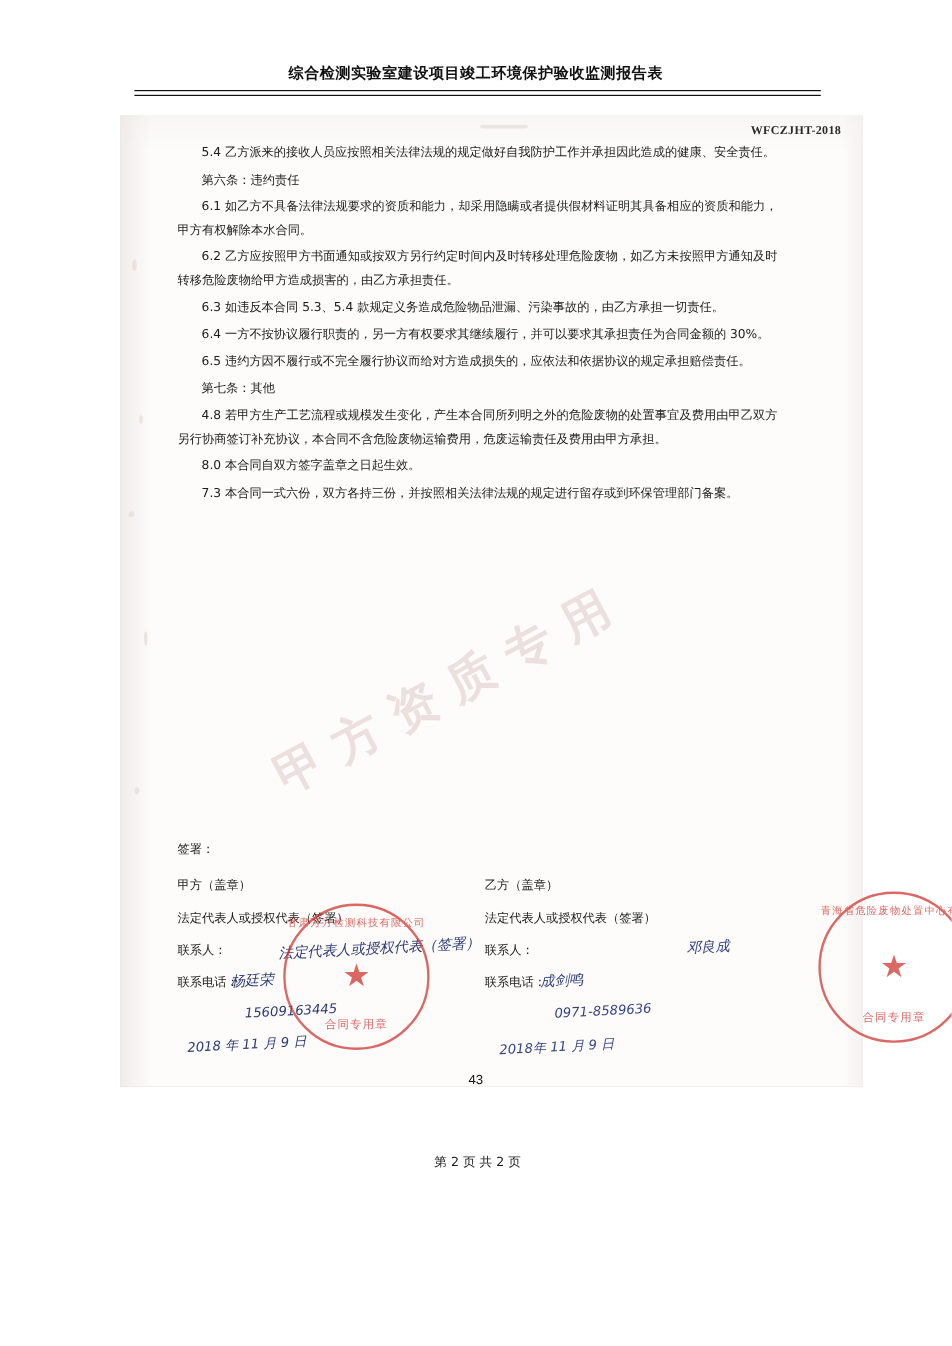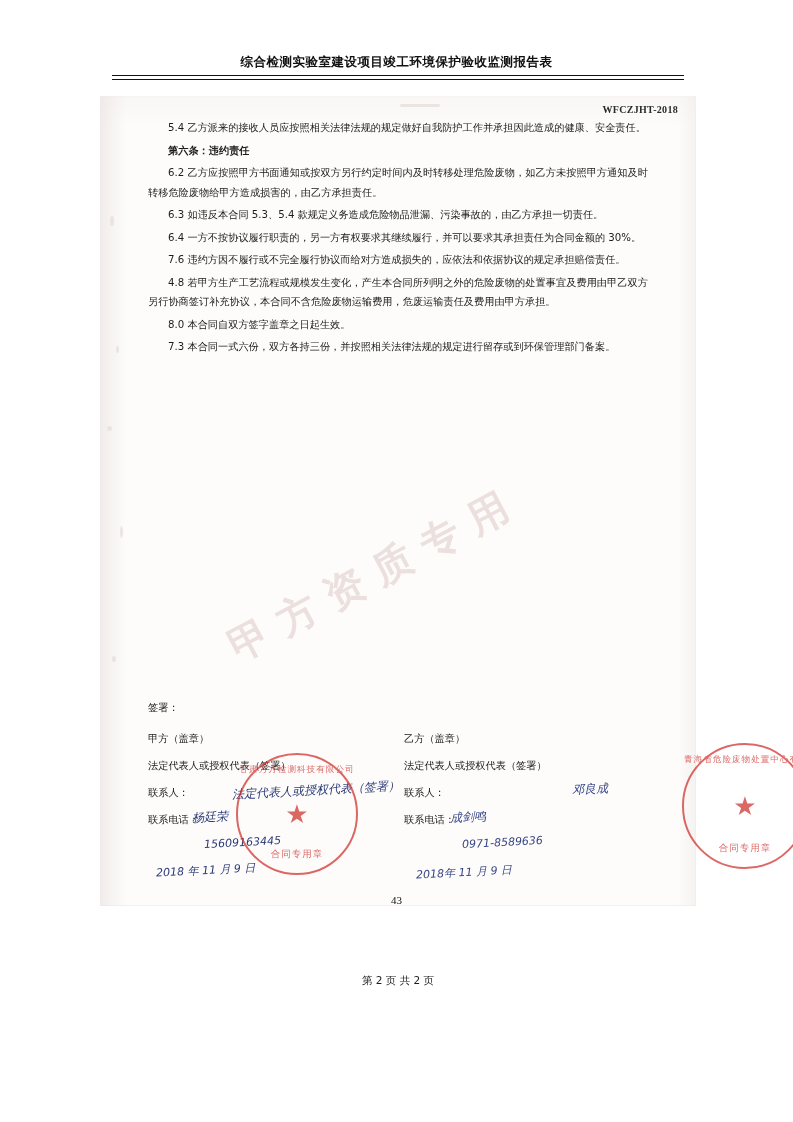--- a/index.html
+++ b/index.html
@@ -50,20 +50,21 @@
   }
   
   .sheet {
     position: absolute;
     top: 96px;
     left: 100px;
     width: 596px;
     height: 810px;
     background: #fdfcfb;
     box-shadow: 0 0 0 1px #f2efee inset;
+    padding-left: 23px;
   }
   .sheet::before {
     
     content: "";
     position: absolute;
     inset: 0;
     background:
       linear-gradient(90deg, rgba(236,230,228,0.75) 0px, rgba(255,255,255,0) 26px),
       linear-gradient(270deg, rgba(240,236,234,0.6) 0px, rgba(255,255,255,0) 18px),
       linear-gradient(180deg, rgba(248,245,243,0.8) 0px, rgba(255,255,255,0) 30px);
@@ -96,21 +97,21 @@
   .para {
     font-family: "DejaVu Sans", sans-serif;
     font-size: 10.2px;
     line-height: 19.5px;
     color: #1c1c1c;
     text-align: justify;
     margin: 0 0 3px 0;
     text-indent: 20px;
   }
   .para.section {
-    font-weight: bold;
+    font-weight: normal;
     text-indent: 20px;
     margin-top: 1px;
     margin-bottom: 3px;
   }
   
   .sig-block {
     position: absolute;
     top: 572px;
     left: 48px;
     width: 500px;
@@ -206,29 +207,28 @@
   
   .page-foot {
     position: absolute;
     top: 866px;
     left: 0;
     width: 596px;
     text-align: center;
     font-family: "DejaVu Sans", sans-serif;
     font-size: 10.5px;
     color: #1c1c1c;
-    margin-top: 12px;
   }
   .book-page-no {
     position: absolute;
     bottom: 68px;
     left: 0;
     width: 793px;
     text-align: center;
-    font-family: Liberation Serif, serif;
+    font-family: Liberation Sans, sans-serif;
     font-size: 11px;
     color: #111;
   }
 </style>
 </head>
 <body>
 
 <div class="page">
 
   <div class="doc-header">
@@ -245,25 +245,27 @@
     <span class="speck" style="left:20px;top:430px;width:3px;height:12px;"></span>
     <span class="speck" style="left:12px;top:560px;width:4px;height:6px;"></span>
     <span class="speck" style="left:300px;top:8px;width:40px;height:3px;border-radius:2px;"></span>
 
     <div class="doc-code" style="top:8px;right:18px;position:absolute;">WFCZJHT-2018</div>
 
     <div class="body-text" style="top:22px;">
       <p class="para">5.4 乙方派来的接收人员应按照相关法律法规的规定做好自我防护工作并承担因此造成的健康、安全责任。</p>
 
       <p class="para section">第六条：违约责任</p>
+      <p class="para">6.1 如乙方不具备法律法规要求的资质和能力，却采用隐瞒或者提供假材料证明其具备相应的资质和能力，甲方有权解除本水合同。</p>
       <p class="para">6.2 乙方应按照甲方书面通知或按双方另行约定时间内及时转移处理危险废物，如乙方未按照甲方通知及时转移危险废物给甲方造成损害的，由乙方承担责任。</p>
       <p class="para">6.3 如违反本合同 5.3、5.4 款规定义务造成危险物品泄漏、污染事故的，由乙方承担一切责任。</p>
       <p class="para">6.4 一方不按协议履行职责的，另一方有权要求其继续履行，并可以要求其承担责任为合同金额的 30%。</p>
-      <p class="para">7.6 违约方因不履行或不完全履行协议而给对方造成损失的，应依法和依据协议的规定承担赔偿责任。</p>
-
+      <p class="para">6.5 违约方因不履行或不完全履行协议而给对方造成损失的，应依法和依据协议的规定承担赔偿责任。</p>
+
+      <p class="para section">第七条：其他</p>
       <p class="para">4.8 若甲方生产工艺流程或规模发生变化，产生本合同所列明之外的危险废物的处置事宜及费用由甲乙双方另行协商签订补充协议，本合同不含危险废物运输费用，危废运输责任及费用由甲方承担。</p>
       <p class="para">8.0 本合同自双方签字盖章之日起生效。</p>
       <p class="para">7.3 本合同一式六份，双方各持三份，并按照相关法律法规的规定进行留存或到环保管理部门备案。</p>
     </div>
 
     <div class="watermark">
       <div class="wm-text">甲方资质专用</div>
     </div>
 
     <div class="sig-block">

